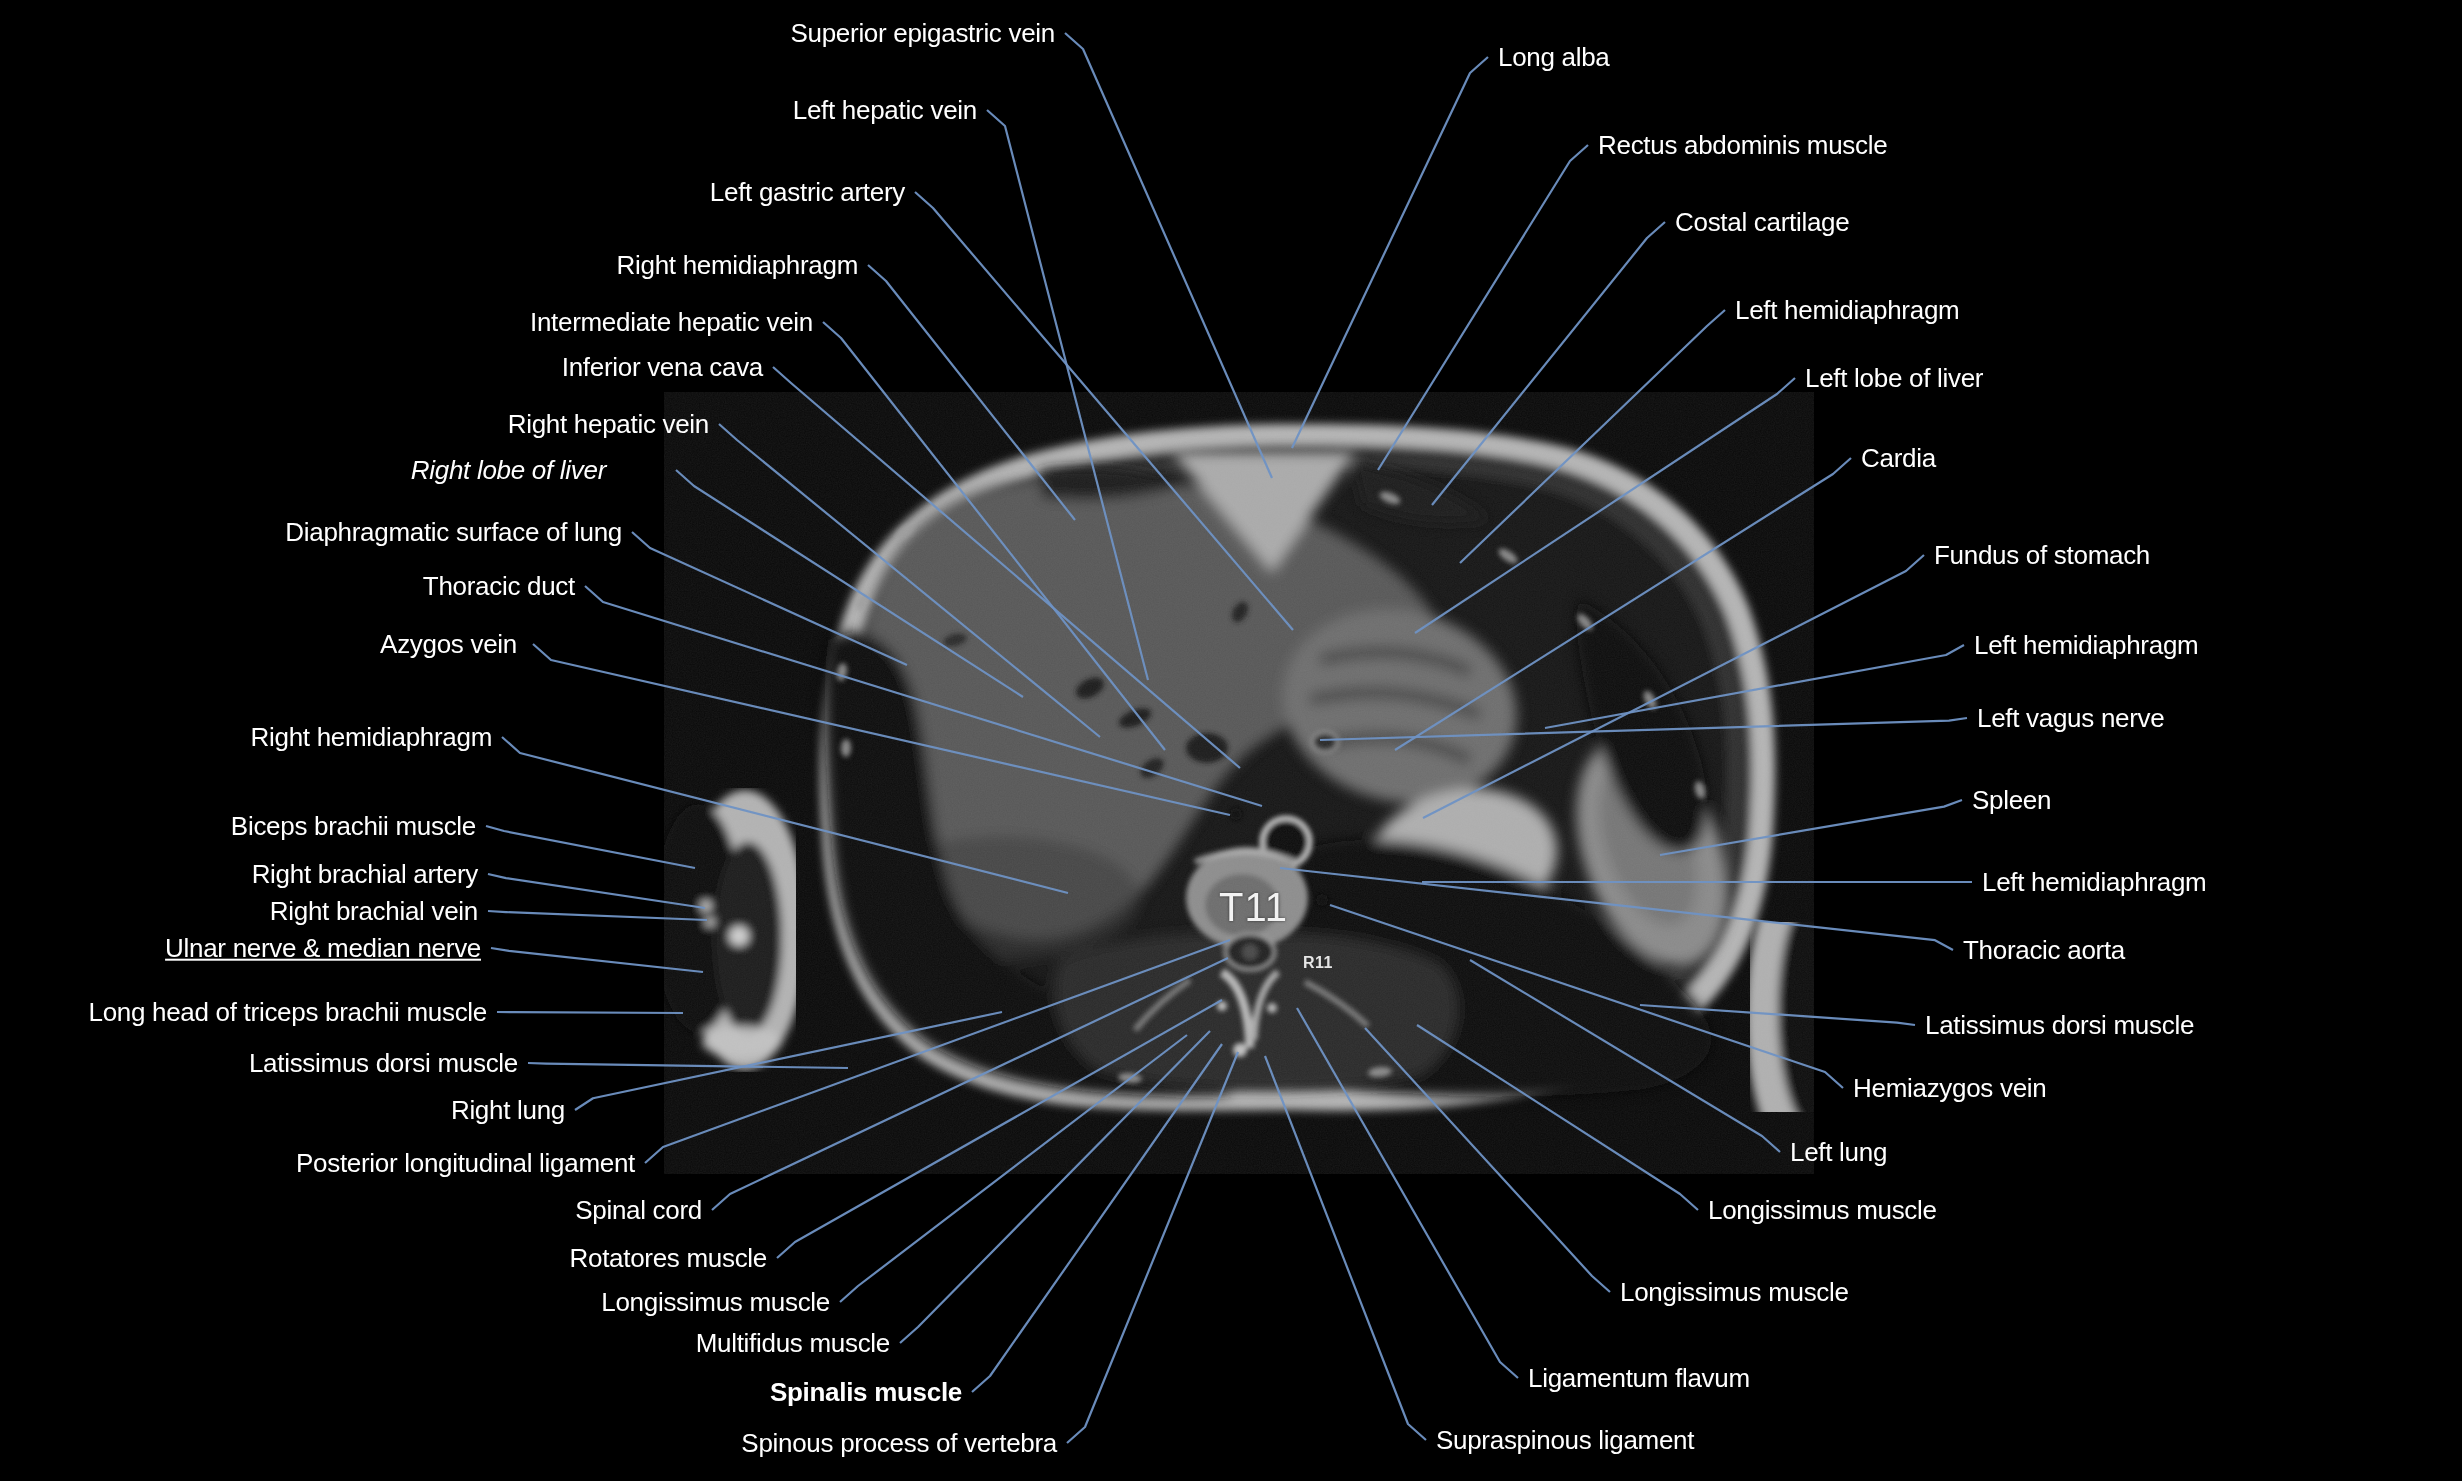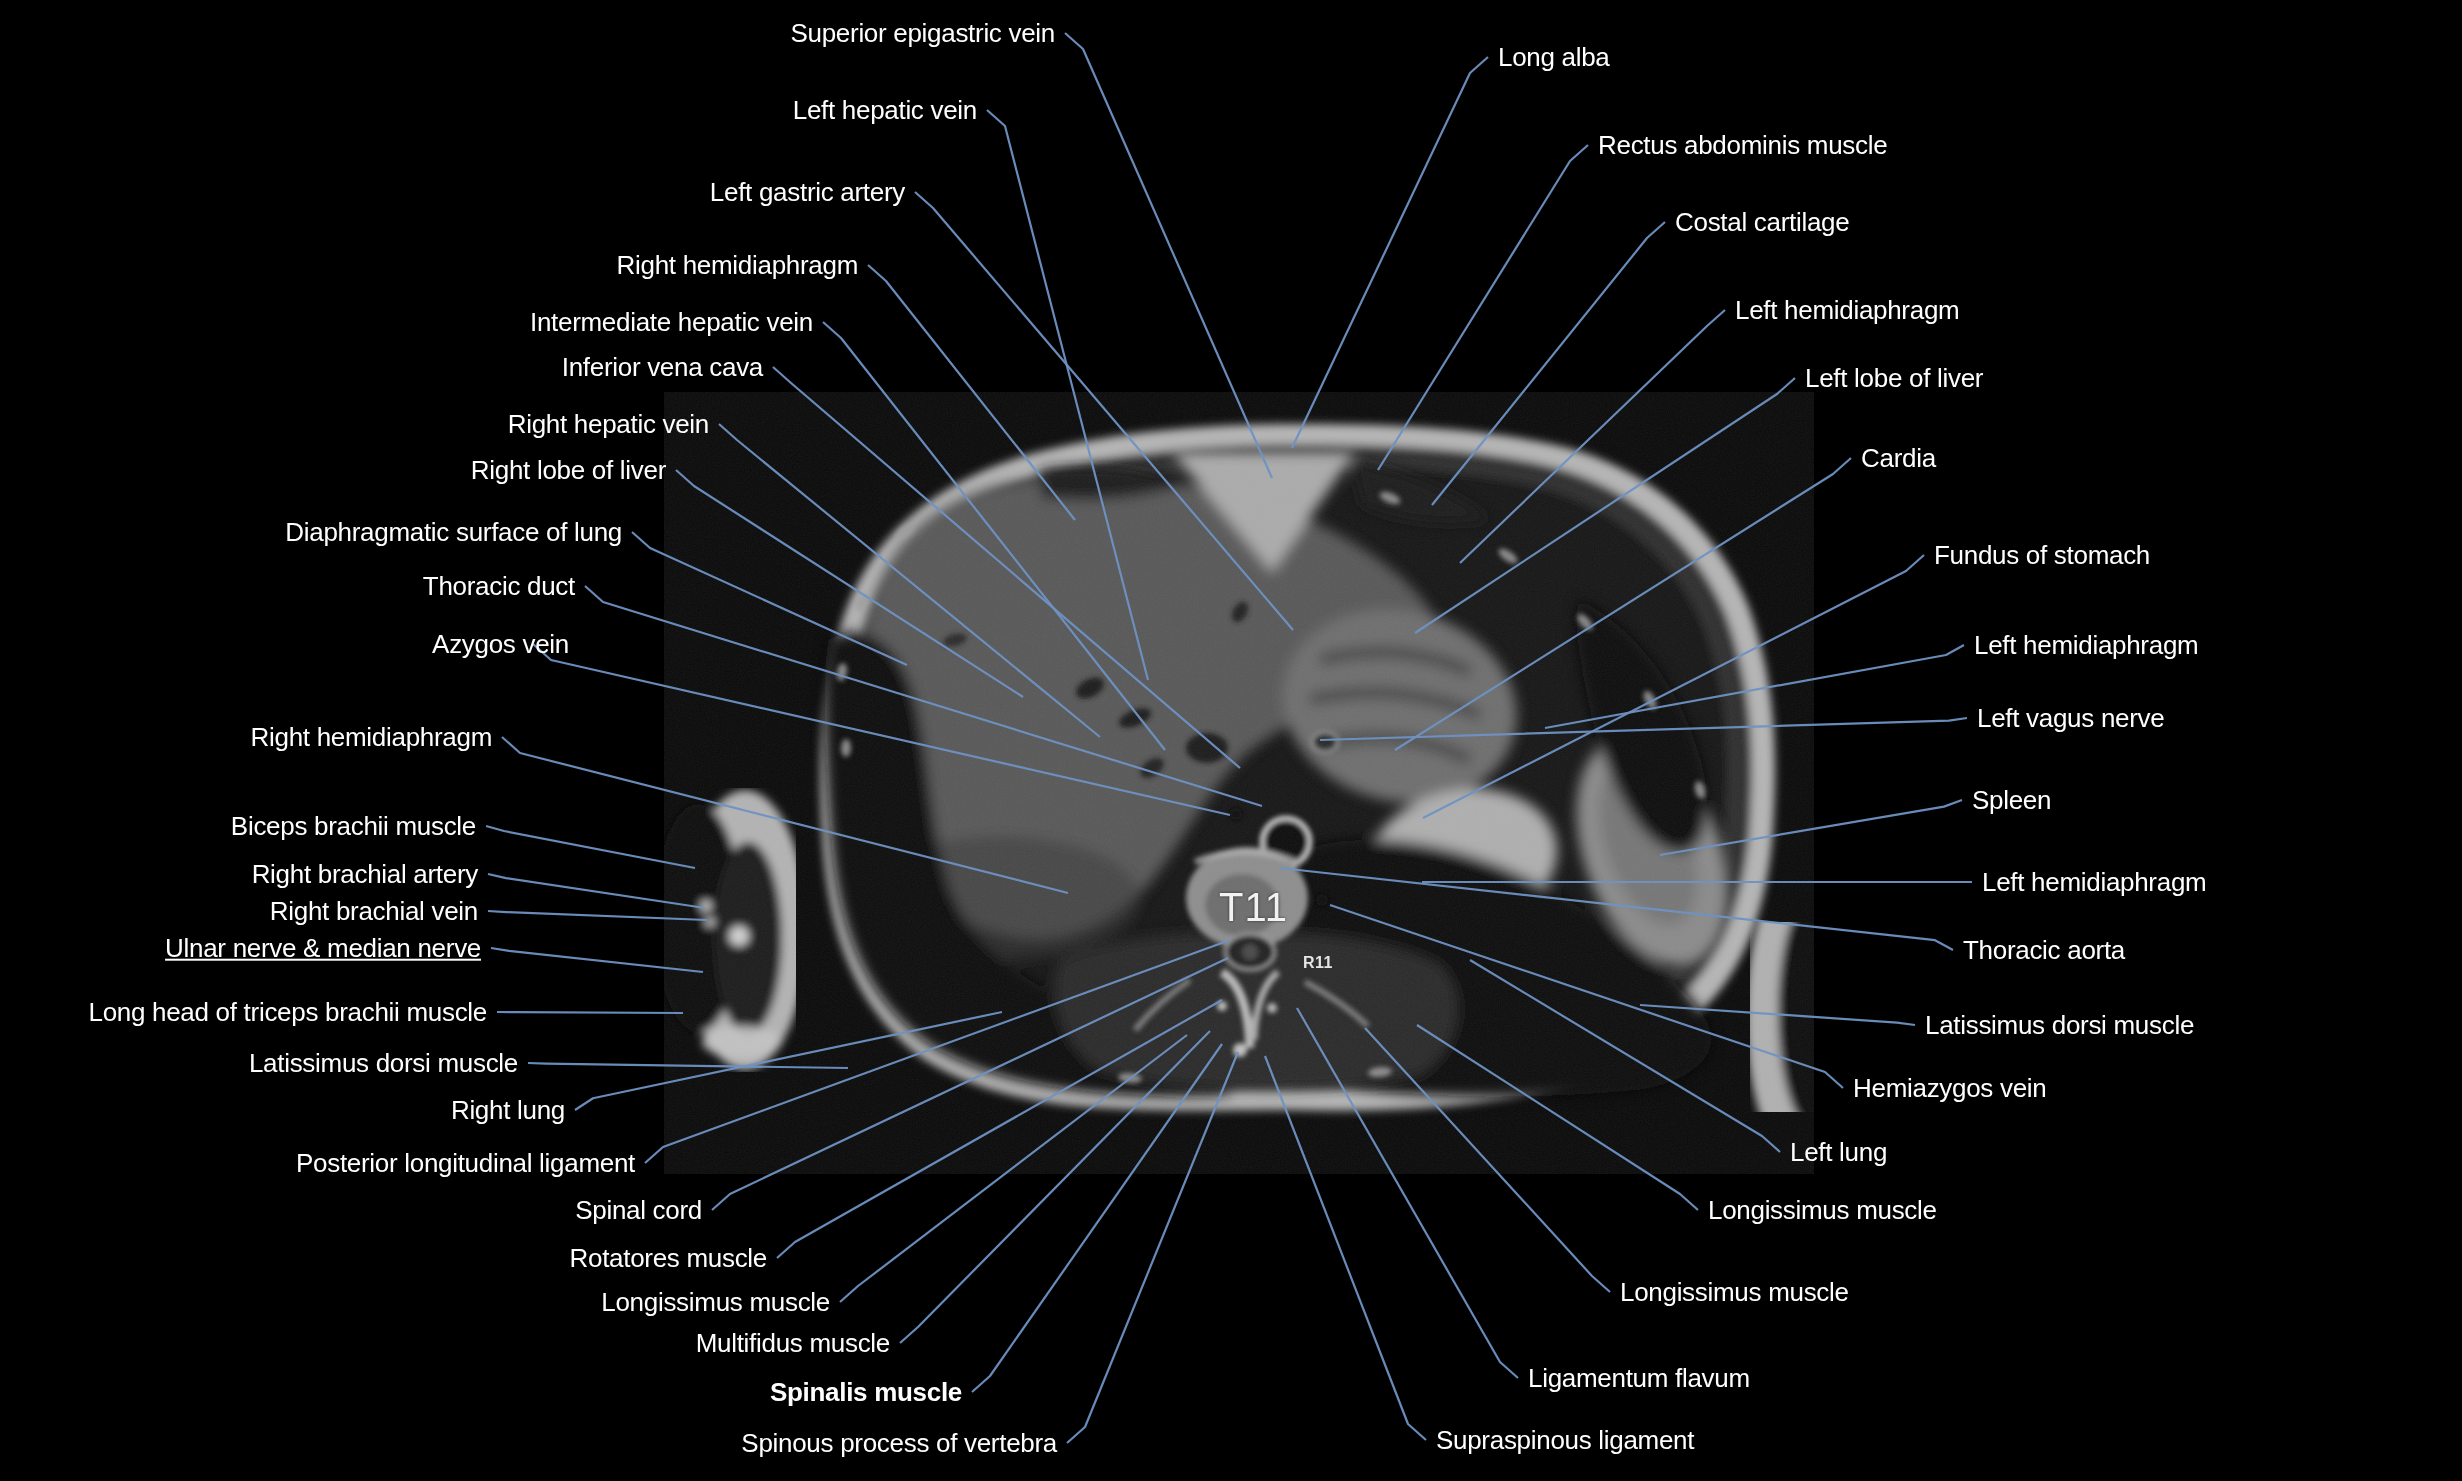--- a/index.html
+++ b/index.html
@@ -247,24 +247,24 @@
     </svg>
 
   <div id="label-layer">
       <div class="anat-label left" style="top: 33px; right: 1407px;">Superior epigastric vein</div>
       <div class="anat-label left" style="top: 110px; right: 1485px;">Left hepatic vein</div>
       <div class="anat-label left" style="top: 192px; right: 1557px;">Left gastric artery</div>
       <div class="anat-label left" style="top: 265px; right: 1604px;">Right hemidiaphragm</div>
       <div class="anat-label left" style="top: 322px; right: 1649px;">Intermediate hepatic vein</div>
       <div class="anat-label left" style="top: 367px; right: 1699px;">Inferior vena cava</div>
       <div class="anat-label left" style="top: 424px; right: 1753px;">Right hepatic vein</div>
-      <div class="anat-label left" style="top: 470px; right: 1796px;">Right lobe of liver</div>
+      <div class="anat-label left" style="top: 470px; right: 1856px; font-style: italic;">Right lobe of liver</div>
       <div class="anat-label left" style="top: 532px; right: 1840px;">Diaphragmatic surface of lung</div>
       <div class="anat-label left" style="top: 586px; right: 1887px;">Thoracic duct</div>
-      <div class="anat-label left" style="top: 644px; right: 1893px;">Azygos vein</div>
+      <div class="anat-label left" style="top: 644px; right: 1945px;">Azygos vein</div>
       <div class="anat-label left" style="top: 737px; right: 1970px;">Right hemidiaphragm</div>
       <div class="anat-label left" style="top: 826px; right: 1986px;">Biceps brachii muscle</div>
       <div class="anat-label left" style="top: 874px; right: 1984px;">Right brachial artery</div>
       <div class="anat-label left" style="top: 911px; right: 1984px;">Right brachial vein</div>
       <div class="anat-label left" style="top: 948px; right: 1981px; text-decoration: underline;">Ulnar nerve &amp; median nerve</div>
       <div class="anat-label left" style="top: 1012px; right: 1975px;">Long head of triceps brachii muscle</div>
       <div class="anat-label left" style="top: 1063px; right: 1944px;">Latissimus dorsi muscle</div>
       <div class="anat-label left" style="top: 1110px; right: 1897px;">Right lung</div>
       <div class="anat-label left" style="top: 1163px; right: 1827px;">Posterior longitudinal ligament</div>
       <div class="anat-label left" style="top: 1210px; right: 1760px;">Spinal cord</div>

